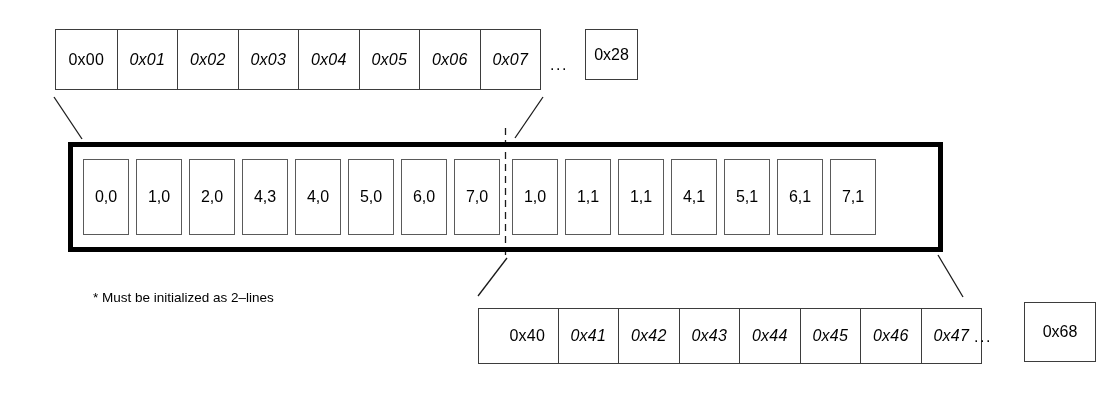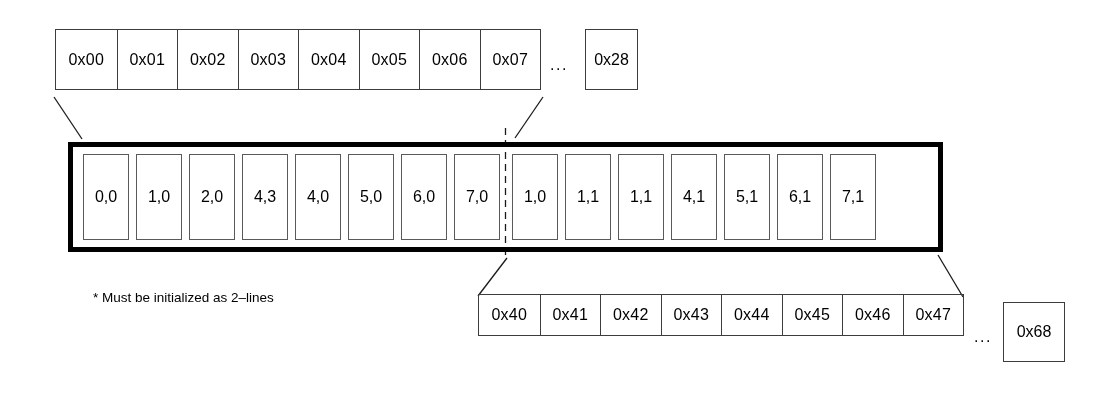--- a/index.html
+++ b/index.html
@@ -29,64 +29,64 @@
   }
   .hexrow .hexcell {
     box-sizing: border-box;
     width: 60.5px;
     display: flex;
     align-items: center;
     justify-content: center;
     font-size: 16px;
     letter-spacing: 0.2px;
   }
-  .hexrow .hexcell + .hexcell { border-left: 1.6px solid #3d3d3d; }
+  .hexrow .hexcell + .hexcell { border-left: 1.6px solid #3d3d3d; font-style: italic; }
   .hexrow-top    { left: 55px;  top: 29px;  height: 61px; }
-  .hexrow-bottom { left: 478px; top: 294px; height: 42px; }
+  .hexrow-bottom { left: 478px; top: 308px; height: 56px; padding-left: 18px; }
 
   .dots {
     position: absolute;
     font-size: 16px;
     letter-spacing: 1.5px;
     z-index: 1;
   }
   .dots-top    { left: 550px; top: 56px; }
   .dots-bottom { left: 974px; top: 328px; }
 
   .tailbox {
     position: absolute;
     box-sizing: border-box;
     border: 1.6px solid #3d3d3d;
     display: flex;
     align-items: center;
     justify-content: center;
     font-size: 16px;
     z-index: 1;
   }
-  .tailbox-top    { left: 585px;  top: 29px;  width: 53px; height: 61px; }
-  .tailbox-bottom { left: 1003px; top: 302px; width: 62px; height: 60px; }
+  .tailbox-top    { left: 585px;  top: 29px;  width: 53px; height: 51px; }
+  .tailbox-bottom { left: 1024px; top: 302px; width: 72px; height: 60px; }
 
   
   .bigbox {
     position: absolute;
     left: 68px; top: 142px;
     width: 875px; height: 110px;
     box-sizing: border-box;
     border: 5px solid #000000;
     display: flex;
     align-items: center;
     gap: 7px;
     padding: 0 8px 0 10px;
     background: transparent;
     z-index: 1;
   }
   .bufcell {
     box-sizing: border-box;
     flex: 0 0 46px;
-    height: 86px;
+    height: 76px;
     border: 1.6px solid #5a5a5a;
     display: flex;
     align-items: center;
     justify-content: center;
     font-size: 16px;
     background: transparent;
   }
   .bufcell.after-split { margin-left: 5px; }
 
   .footnote {

